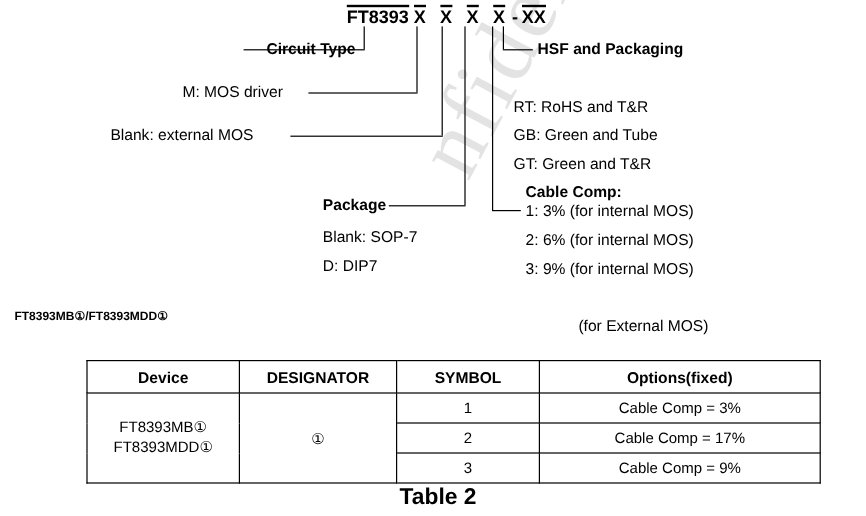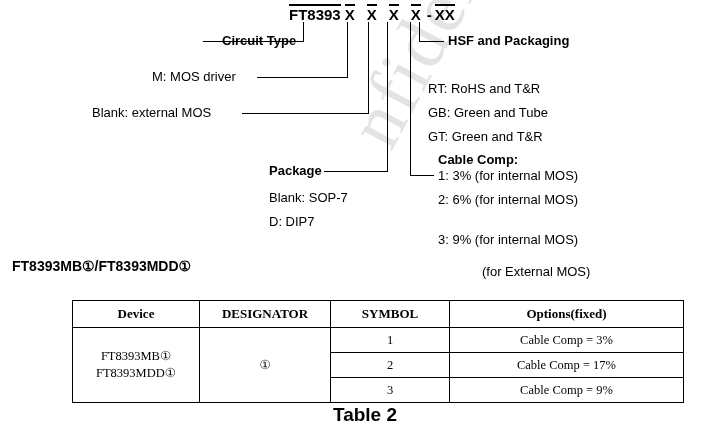--- a/index.html
+++ b/index.html
@@ -66,28 +66,28 @@
   .hline { position: absolute; height: 0; border-top: 1.6px solid #000; }
   .vline { position: absolute; width: 0; border-left: 1.6px solid #000; }
 
   
   .tbl-title {
     position: absolute;
     left: 8px;
     top: 258px;
     font-family: "Liberation Sans", sans-serif;
     font-weight: bold;
-    font-size: 14px;
+    font-size: 10px;
   }
   table.t2 {
     position: absolute;
     left: 68px;
     top: 300px;
     border-collapse: collapse;
-    font-family: Liberation Serif, serif;
+    font-family: Liberation Sans, sans-serif;
     font-size: 12.5px;
     background: transparent;
   }
   table.t2 th, table.t2 td {
     border: 1px solid #000;
     text-align: center;
     padding: 2px 4px;
     background: transparent;
   }
   table.t2 thead th {
@@ -152,21 +152,21 @@
     <div class="t" style="left:265px; top:214px;">D: DIP7</div>
 
     <div class="t b" style="left:444px; top:33px;">HSF and Packaging</div>
     <div class="t" style="left:424px; top:81px;">RT: RoHS and T&amp;R</div>
     <div class="t" style="left:424px; top:105px;">GB: Green and Tube</div>
     <div class="t" style="left:424px; top:129px;">GT: Green and T&amp;R</div>
 
     <div class="t b" style="left:434px; top:152px;">Cable Comp:</div>
     <div class="t" style="left:434px; top:168px;">1: 3% (for internal MOS)</div>
     <div class="t" style="left:434px; top:192px;">2: 6% (for internal MOS)</div>
-    <div class="t" style="left:434px; top:216px;margin-top:16px;">3: 9% (for internal MOS)</div>
+    <div class="t" style="left:434px; top:216px;">3: 9% (for internal MOS)</div>
     <div class="t" style="left:478px; top:264px;">(for External MOS)</div>
   </div>
 
   <div class="layer">
     <div class="tbl-title">FT8393MB①/FT8393MDD①</div>
 
     <table class="t2">
       <thead>
         <tr>
           <th class="col-dev">Device</th>

